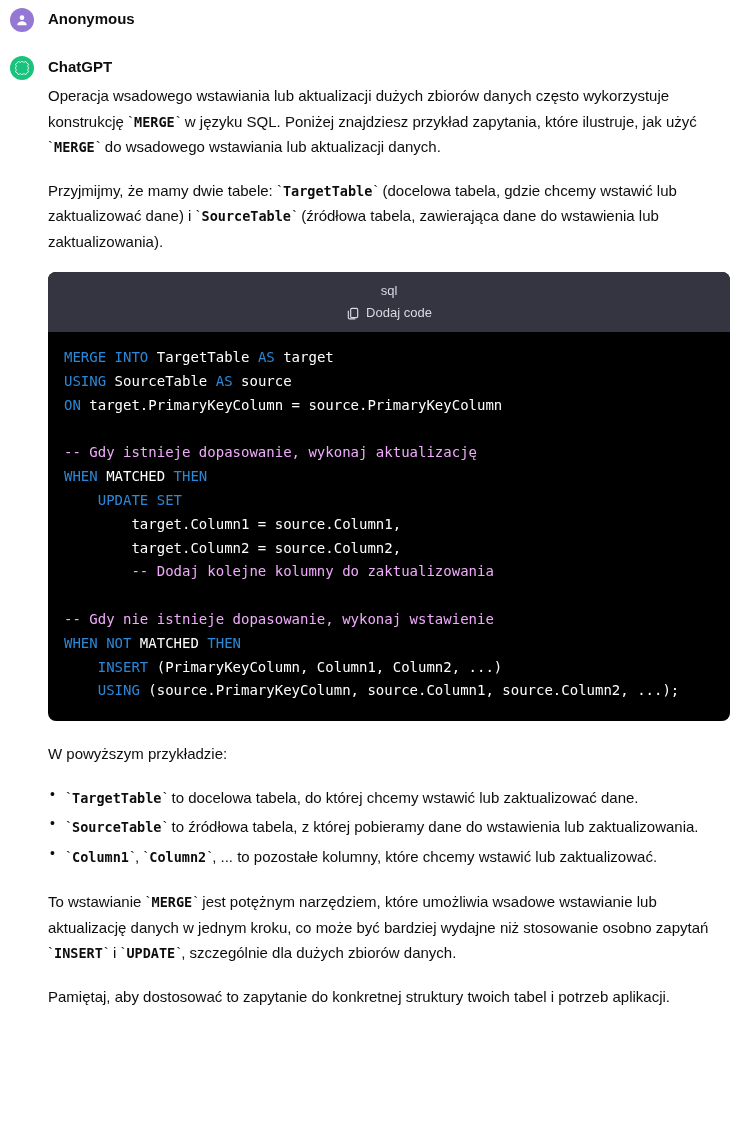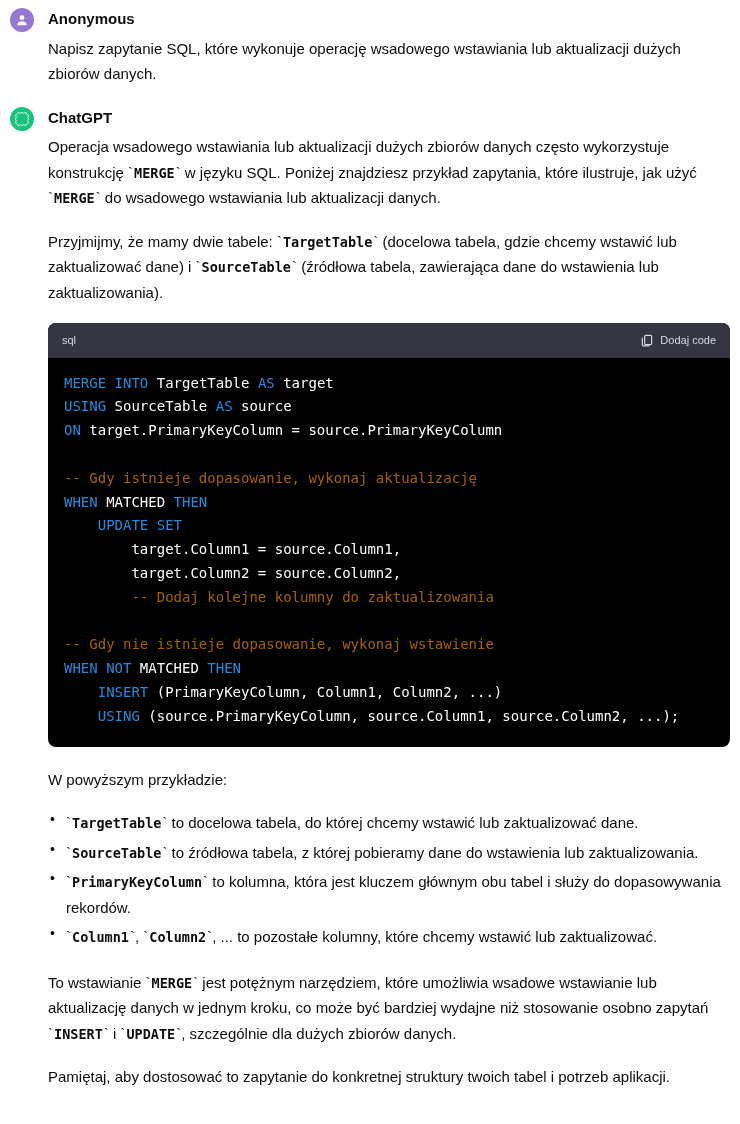--- a/index.html
+++ b/index.html
@@ -34,52 +34,51 @@
     background: transparent;
     padding: 0 1px;
   }
   .codeblock {
     border-radius: 8px; overflow: hidden; margin: 6px 0 20px 0;
     background: #000000;
   }
   .codeheader {
     background: #343541; color: #d9d9e3;
     display: flex; justify-content: space-between; align-items: center;
-    padding: 8px 14px; font-size: 11px;
+    padding: 8px 14px; font-size: 13px; flex-direction: column;
   }
   .copybtn { display: flex; align-items: center; gap: 6px; cursor: pointer; }
   .copybtn svg { width: 14px; height: 14px; stroke: #d9d9e3; fill: none; stroke-width: 2; }
   .codebody {
     padding: 14px 16px 18px 16px;
     font-family: ui-monospace, SFMono-Regular, Menlo, Consolas, monospace;
     font-size: 14px; line-height: 1.7;
     color: #ffffff; white-space: pre; overflow-x: auto;
   }
   .tok-kw { color: #2b88d8; }
   .tok-kw2 { color: #2b88d8; }
-  .tok-cmt { color: #a16207; }
+  .tok-cmt { color: #f0abfc; }
   ul.bullets { list-style: none; padding-left: 0; margin-bottom: 20px; }
   ul.bullets li { position: relative; padding-left: 18px; margin-bottom: 4px; }
   ul.bullets li::before {
     content: "•"; position: absolute; left: 2px; top: -2px; font-size: 14px;
   }
 </style>
 </head>
 <body>
 
 <div class="message">
   <div class="avatar avatar-anon">
     <svg viewBox="0 0 24 24">
         <circle cx="12" cy="8" r="4"></circle>
         <path d="M4 20c0-4 4-6 8-6s8 2 8 6v1H4z"></path>
       </svg>
   </div>
   <div class="content">
     <div class="author">Anonymous</div>
-    <div class="text">Napisz zapytanie SQL, które wykonuje operację wsadowego wstawiania lub aktualizacji dużych zbiorów danych.</div>
   </div>
 </div>
 
 <div class="message">
   <div class="avatar avatar-gpt">
     <svg viewBox="0 0 24 24">
         <path d="M12 2l2.8 1.6L17.6 2l1.6 2.8L22 6.4l-1.6 2.8L22 12l-1.6 2.8L22 17.6l-2.8 1.6L17.6 22l-2.8-1.6L12 22l-2.8-1.6L6.4 22l-1.6-2.8L2 17.6l1.6-2.8L2 12l1.6-2.8L2 6.4l2.8-1.6L6.4 2l2.8 1.6z" fill="none" stroke="#fff" stroke-width="1.2"></path>
       </svg>
   </div>
   <div class="content">
@@ -121,21 +120,20 @@
 <span class="tok-kw">WHEN</span><span class="tok-kw"> NOT</span><span> MATCHED </span><span class="tok-kw">THEN</span>
 <span class="tok-kw2">    INSERT</span><span> (PrimaryKeyColumn, Column1, Column2, ...)</span>
 <span class="tok-kw2">    USING</span><span> (source.PrimaryKeyColumn, source.Column1, source.Column2, ...);</span></div>
       </div>
 
       <p class="para">W powyższym przykładzie:</p>
 
       <ul class="bullets">
         <li>`<code class="inline">TargetTable</code>`<span> to docelowa tabela, do której chcemy wstawić lub zaktualizować dane.</span></li>
         <li>`<code class="inline">SourceTable</code>`<span> to źródłowa tabela, z której pobieramy dane do wstawienia lub zaktualizowania.</span></li>
-        <li>`<code class="inline">PrimaryKeyColumn</code>`<span> to kolumna, która jest kluczem głównym obu tabel i służy do dopasowywania rekordów.</span></li>
         <li>`<code class="inline">Column1</code>`<span>, </span>`<code class="inline">Column2</code>`<span>, ... to pozostałe kolumny, które chcemy wstawić lub zaktualizować.</span></li>
       </ul>
 
       <p class="para">
         <span>To wstawianie </span>`<code class="inline">MERGE</code>`<span> jest potężnym narzędziem, które umożliwia wsadowe wstawianie lub aktualizację danych w jednym kroku, co może być bardziej wydajne niż stosowanie osobno zapytań </span>`<code class="inline">INSERT</code>`<span> i </span>`<code class="inline">UPDATE</code>`<span>, szczególnie dla dużych zbiorów danych.</span>
       </p>
 
       <p class="para">Pamiętaj, aby dostosować to zapytanie do konkretnej struktury twoich tabel i potrzeb aplikacji.</p>
 
     </div>

